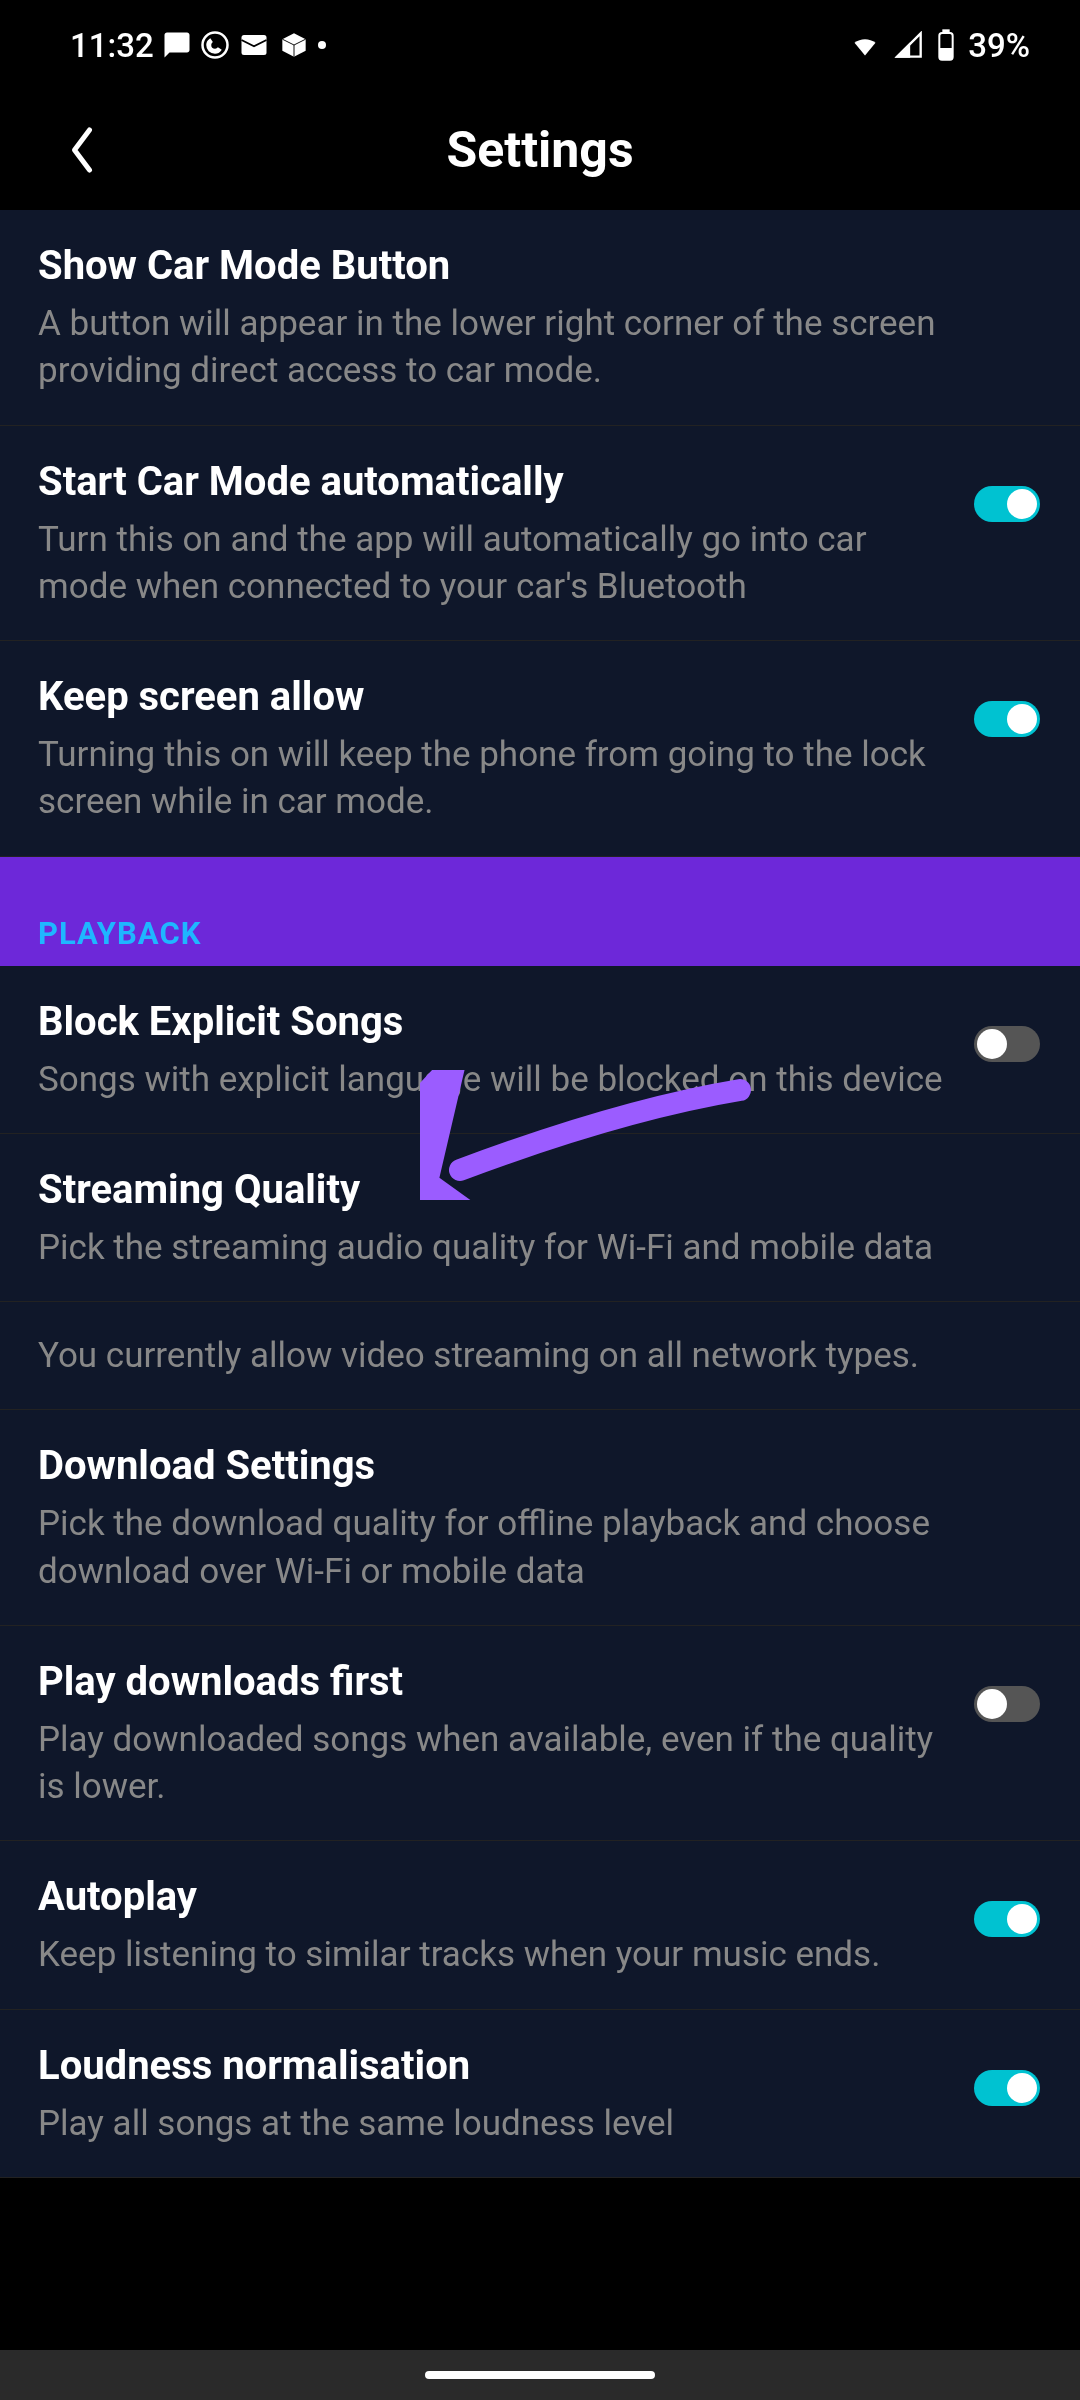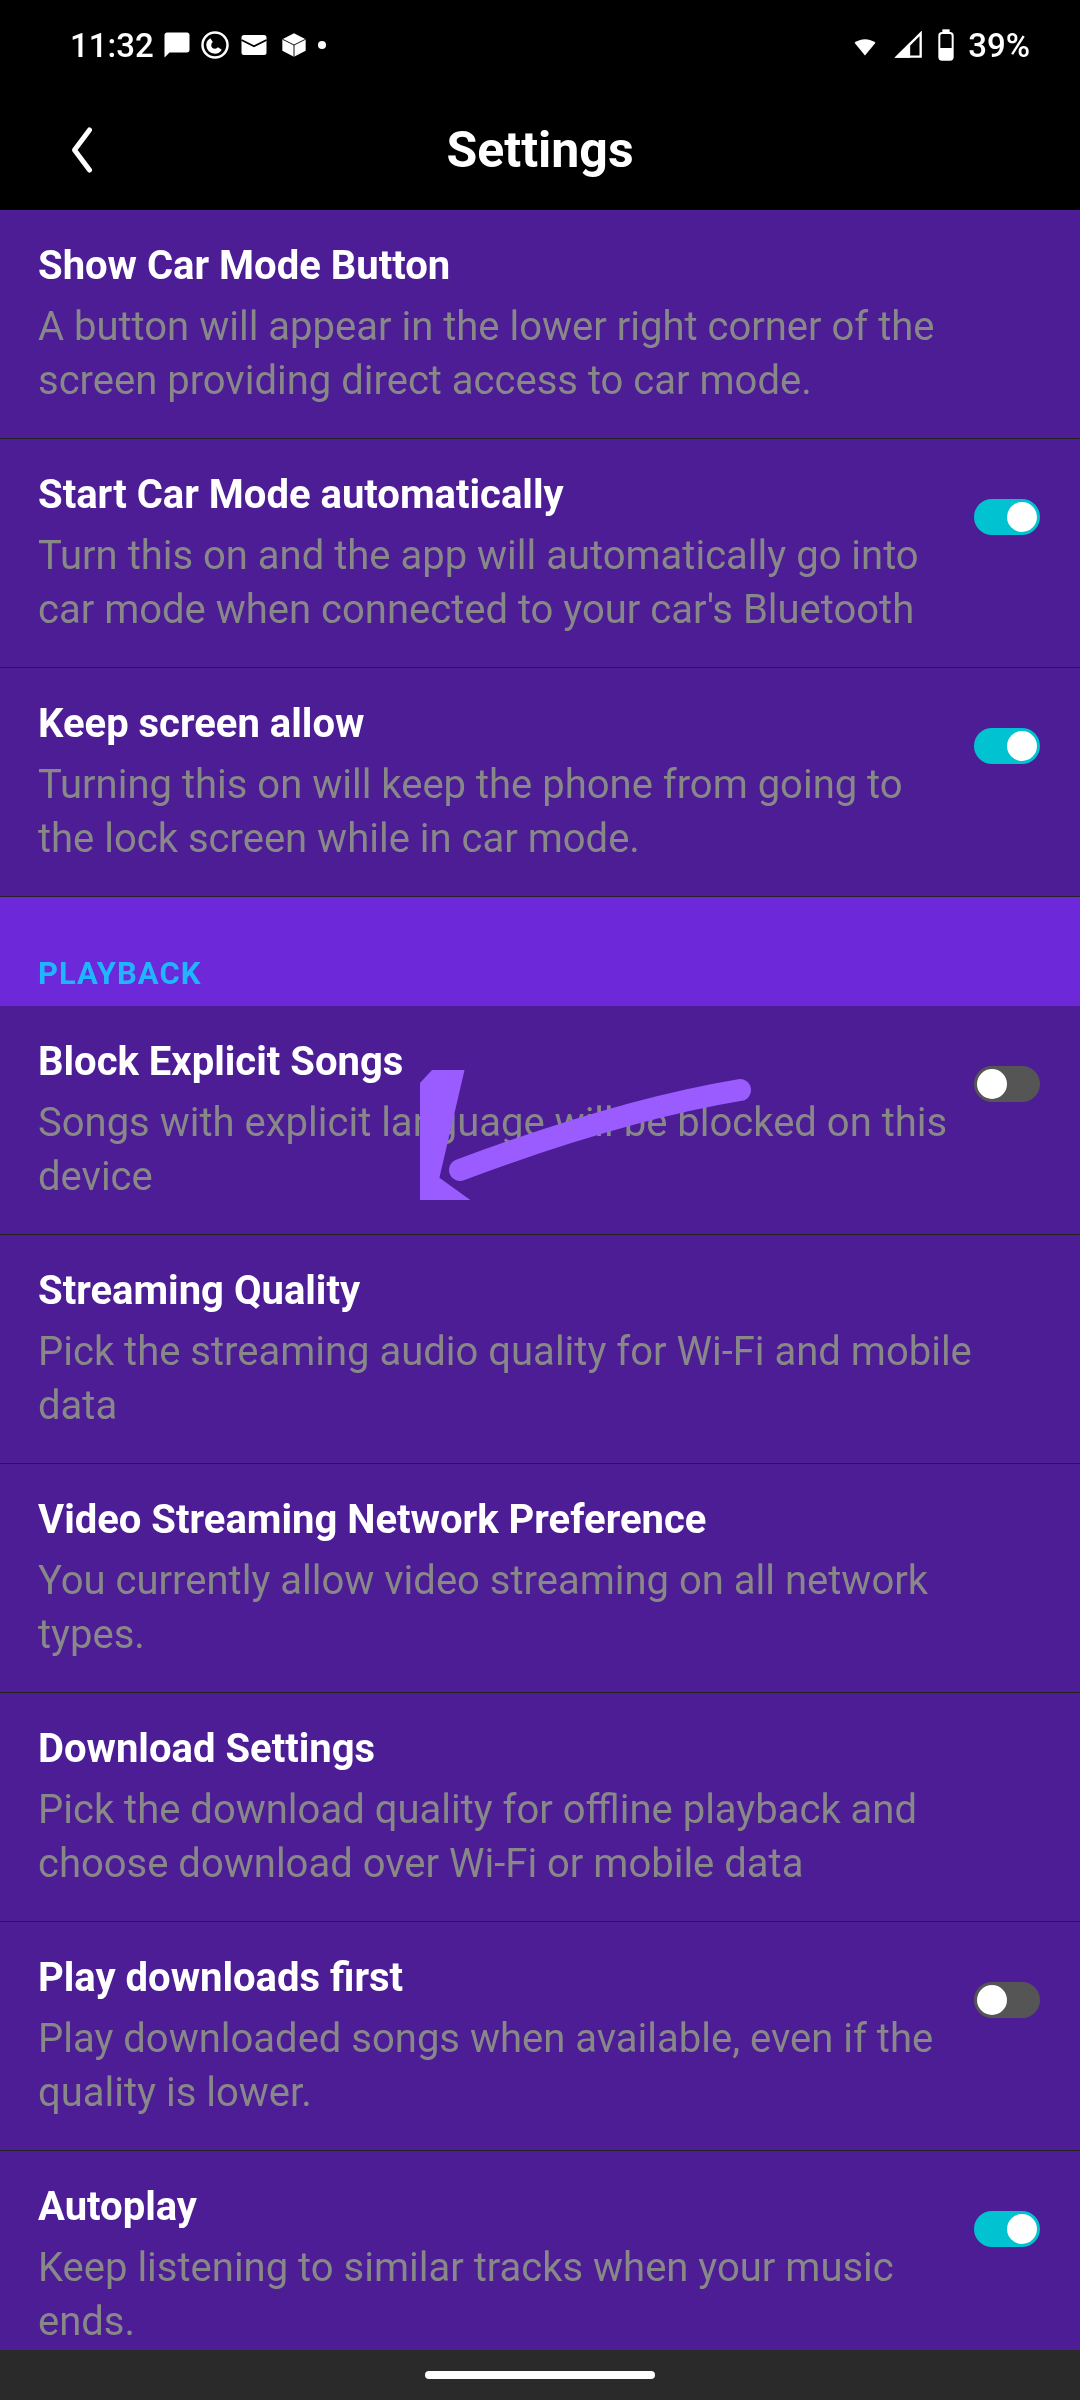--- a/index.html
+++ b/index.html
@@ -64,34 +64,34 @@
     .settings-list {
       background: #0a0a0a;
     }
     .setting-row {
       padding: 30px 40px 30px 38px;
       border-bottom: 1px solid #222;
       display: flex;
       align-items: flex-start;
       justify-content: space-between;
       gap: 20px;
-      background: #4c1d95;
+      background: #0f172a;
     }
     .setting-text {
       flex: 1;
     }
     .setting-title {
       font-size: 40px;
       font-weight: 700;
       color: #fff;
       margin-bottom: 8px;
       line-height: 1.3;
     }
     .setting-desc {
-      font-size: 40px;
+      font-size: 35px;
       color: #888;
       line-height: 1.35;
     }
     .section-header {
       padding: 58px 38px 14px 38px;
       font-size: 31px;
       font-weight: 700;
       color: #1fb6ff;
       letter-spacing: 1px;
       background: #6d28d9;
@@ -259,21 +259,20 @@
   <div class="setting-row">
     <div class="setting-text">
       <div class="setting-title">Streaming Quality</div>
       <div class="setting-desc">Pick the streaming audio quality for Wi-Fi and mobile data</div>
     </div>
   </div>
 
 
   <div class="setting-row">
     <div class="setting-text">
-      <div class="setting-title">Video Streaming Network Preference</div>
       <div class="setting-desc">You currently allow video streaming on all network types.</div>
     </div>
   </div>
 
   <div class="setting-row">
     <div class="setting-text">
       <div class="setting-title">Download Settings</div>
       <div class="setting-desc">Pick the download quality for offline playback and choose download over Wi-Fi or mobile data</div>
     </div>
   </div>

